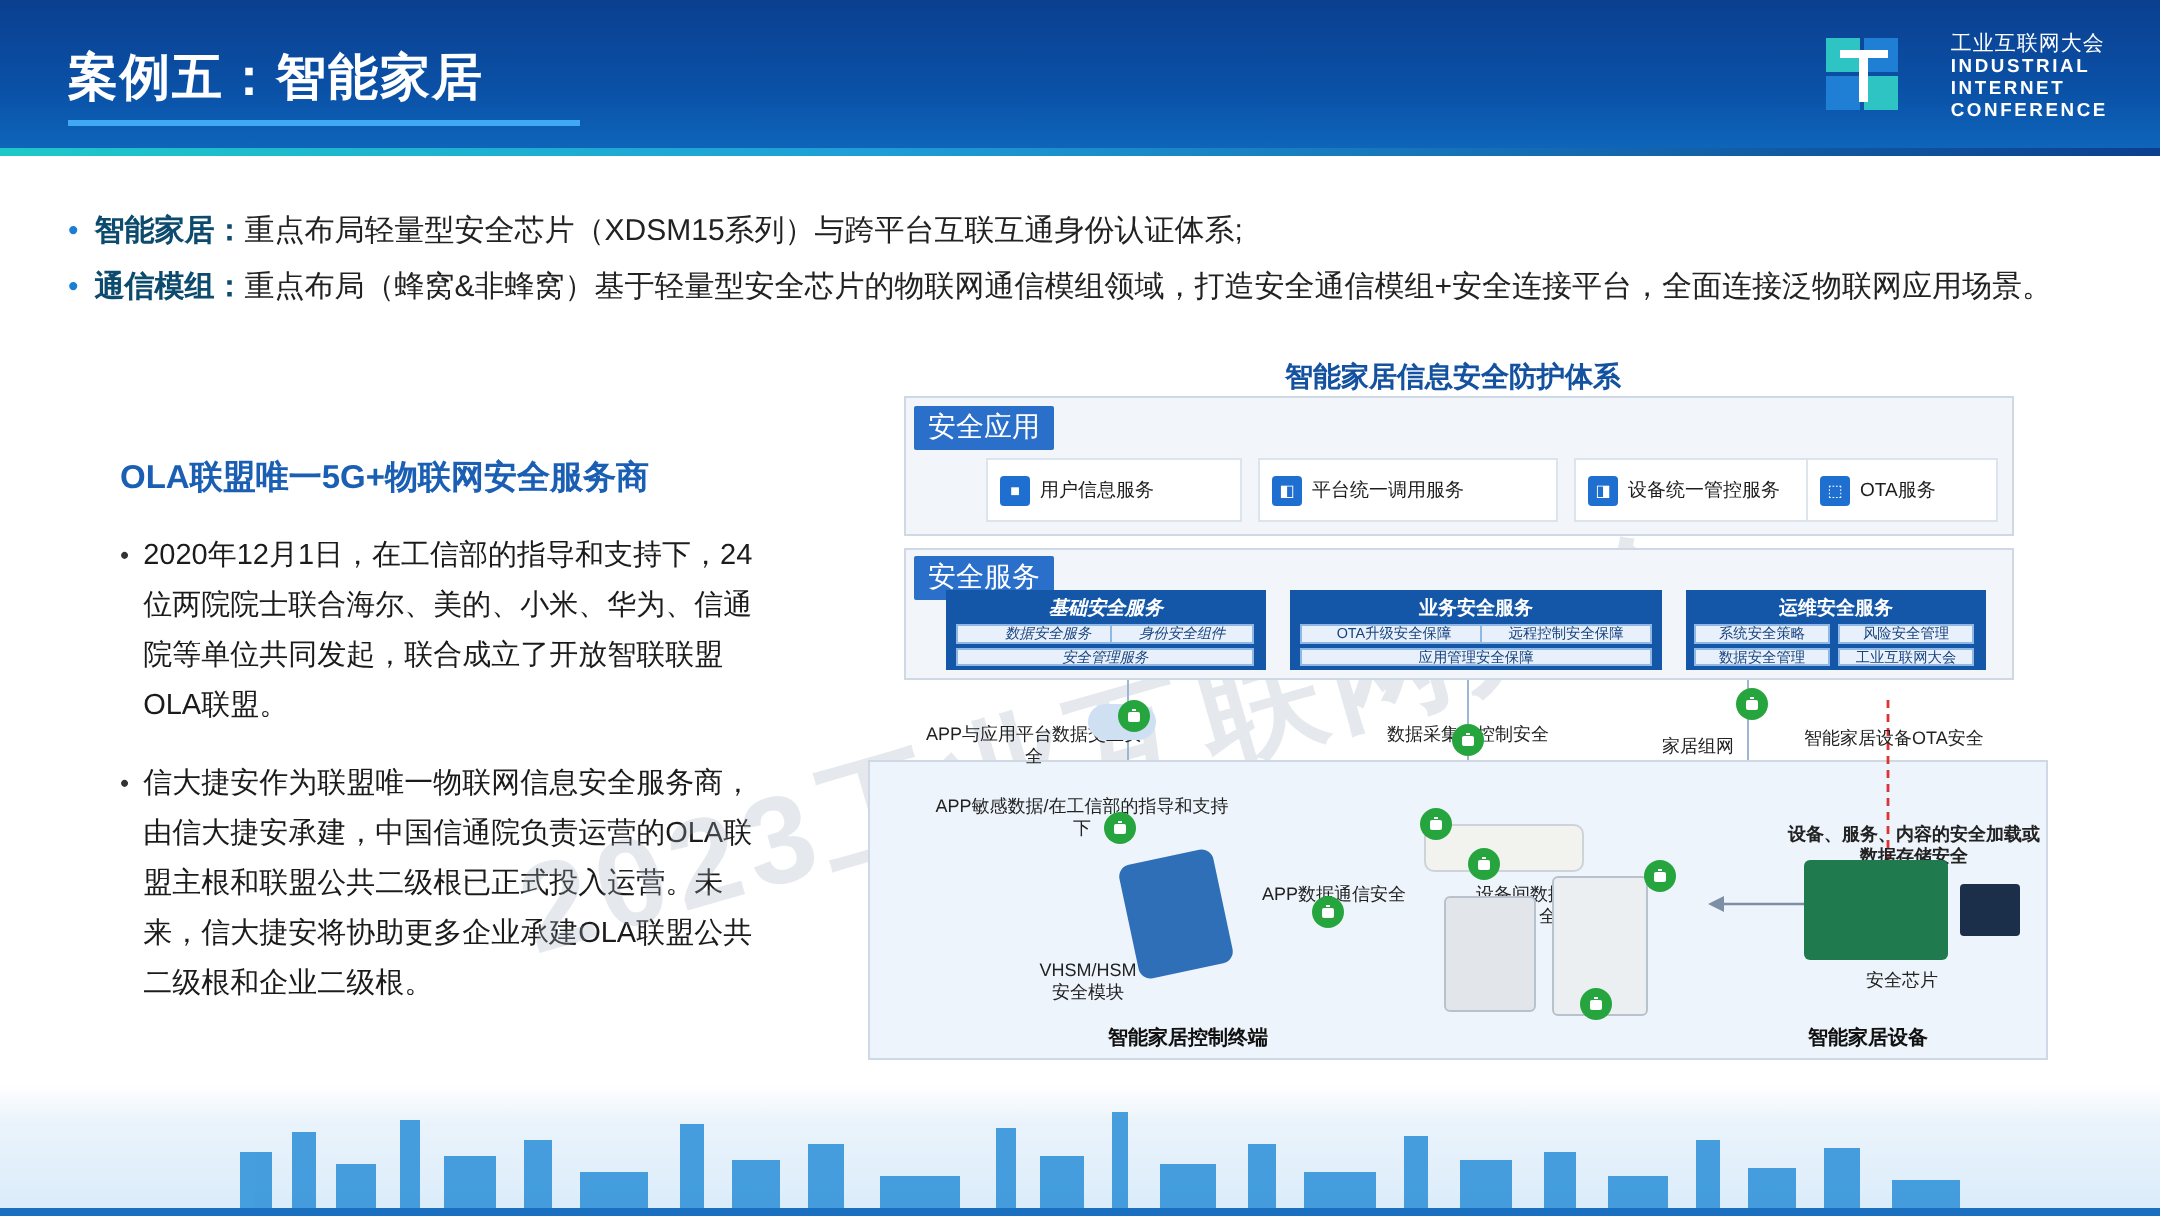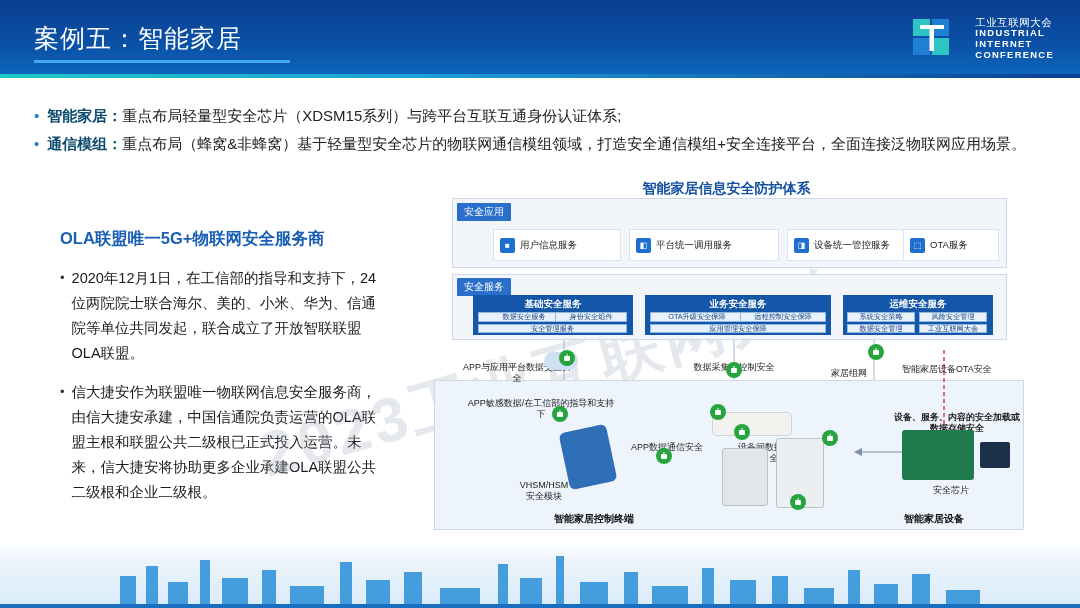--- a/index.html
+++ b/index.html
@@ -10,21 +10,21 @@
     position: relative;
     overflow: hidden;
   }
   
   .header {
     position: absolute; top: 0; left: 0; width: 1080px; height: 78px;
     background: linear-gradient(180deg, #0b3f8f 0%, #0a52a8 60%, #0e68bd 100%);
   }
   .header-title {
     position: absolute; left: 34px; top: 22px;
-    color: #ffffff; font-size: 25px; font-weight: normal; letter-spacing: 1px;
+    color: #ffffff; font-size: 25px; font-weight: bold; letter-spacing: 1px;
   }
   .header-underline {
     position: absolute; left: 34px; top: 60px; width: 256px; height: 3px;
     background: #3fa9f5;
   }
   .header-accent {
     position: absolute; left: 0; top: 74px; width: 1080px; height: 4px;
     background: linear-gradient(90deg,#1ec8c8 0%, #1e9ed8 40%, #0b3f8f 100%);
   }
   .logo-wrap {
@@ -64,21 +64,21 @@
     position: absolute; left: 404px; top: 180px; width: 645px; height: 362px;
   }
   .diagram-title {
     position: absolute; left: 0; top: 0; width: 645px; text-align: center;
     color: #1452a0; font-size: 14px; font-weight: bold;
   }
   .panel {
     position: absolute; background: #f2f6fb; border: 1px solid #cfd9e6;
   }
   .panel-tag {
-    position: absolute; background: #2a6fc9; color: #fff; font-size: 10px;
+    position: absolute; background: #2a6fc9; color: #fff; font-size: 14px;
     padding: 2px 7px; border-radius: 1px;
   }
   .app-card {
     position: absolute; top: 30px; height: 32px; background: #fff; border: 1px solid #dce4ee;
     display: flex; align-items: center; padding-left: 6px; gap: 5px;
   }
   .app-card .ico {
     width: 15px; height: 15px; background: #1f6fd0; border-radius: 2px;
     display: flex; align-items: center; justify-content: center; color: #fff; font-size: 8px;
   }
@@ -186,21 +186,21 @@
     </div>
     <div class="app-card" style="left:450px; width:96px;">
       <span class="ico">⬚</span>
       <span class="lbl">OTA服务</span>
     </div>
   </div>
 
   <div class="panel" style="left:48px; top:94px; width:555px; height:66px;">
     <div class="panel-tag" style="left:4px; top:3px;">安全服务</div>
 
-    <div style="position:absolute; left:20px; top:20px; width:160px; height:40px; background:#1457a8;">
+    <div style="position:absolute; left:20px; top:20px; width:160px; height:40px; background:#1457a8;font-style:italic;">
       <div class="blue-box-title">基础安全服务</div>
       <div class="chip" style="left:5px; top:17px; width:92px; height:10px;">数据安全服务</div>
       <div class="chip" style="left:82px; top:17px; width:72px; height:10px;">身份安全组件</div>
       <div class="chip" style="left:5px; top:29px; width:149px; height:9px;">安全管理服务</div>
     </div>
 
     <div style="position:absolute; left:192px; top:20px; width:186px; height:40px; background:#1457a8;">
       <div class="blue-box-title">业务安全服务</div>
       <div class="chip" style="left:5px; top:17px; width:94px; height:10px;">OTA升级安全保障</div>
       <div class="chip" style="left:95px; top:17px; width:86px; height:10px;">远程控制安全保障</div>

